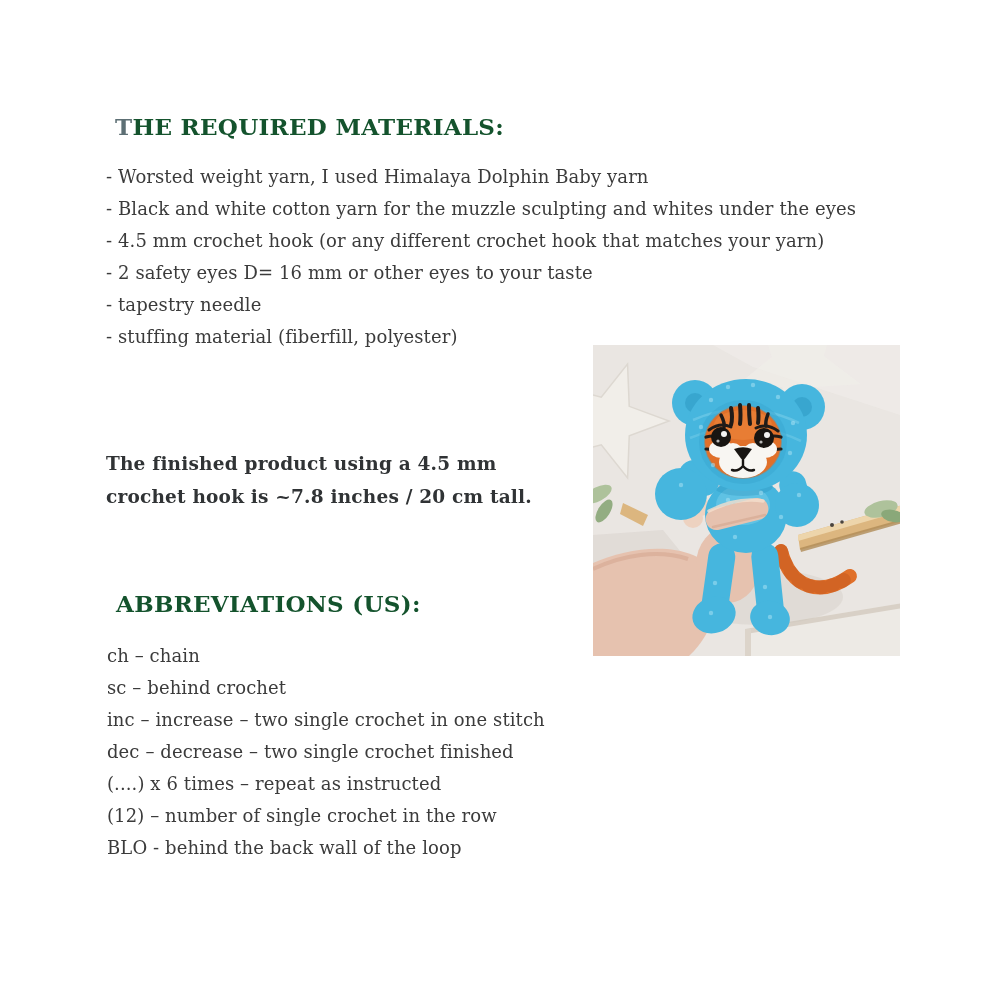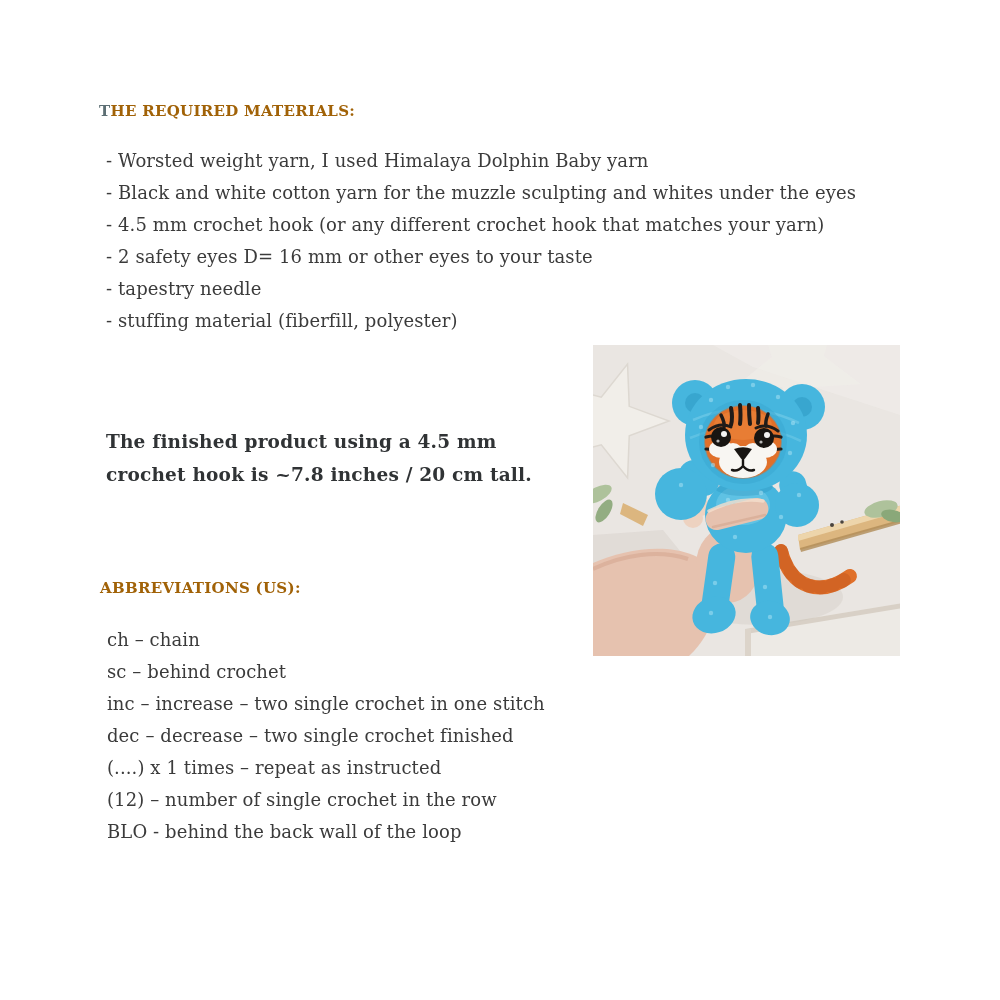--- a/index.html
+++ b/index.html
@@ -2,30 +2,30 @@
 <html><head>
 <meta charset="utf-8">
 <style>
   html,body{margin:0;padding:0;}
   body{
     width:1000px;height:1000px;background:#ffffff;position:relative;
     font-family:"DejaVu Serif","Liberation Serif",serif;
     color:#3b3b3b;
   }
   .abs{position:absolute;}
-  h1,h2{margin:0;font-size:15px;line-height:24px;font-weight:700;color:#a16207;letter-spacing:.3px;}
+  h1,h2{margin:16px;font-size:23px;line-height:24px;font-weight:700;color:#14532d;letter-spacing:.3px;}
   h1::first-letter{color:#5d6f74;}
   p{margin:7px;}
   .list p{font-size:18px;line-height:25px;letter-spacing:.1px;}
   .bold-note p{font-size:18.5px;line-height:26px;font-weight:700;color:#303335;letter-spacing:.2px;}
   #materials{left:99px;top:99px;}
   #materials .list{margin-top:25px;}
   #photo{left:593px;top:345px;width:307px;height:311px;overflow:hidden;}
   #photo svg{display:block;}
-  #finished-size{left:99px;top:422px;}
+  #finished-size{left:99px;top:444px;}
   #abbrev{left:100px;top:576px;}
   #abbrev .list{margin-top:27px;}
 </style>
 </head>
 <body>
 
 <main>
 
   <section id="materials" class="abs">
     <h1>THE REQUIRED MATERIALS:</h1>
@@ -195,19 +195,19 @@
     <p>crochet hook is ~7.8 inches / 20 cm tall.</p>
   </section>
 
   <section id="abbrev" class="abs">
     <h2>ABBREVIATIONS (US):</h2>
     <div class="list">
       <p>ch – chain</p>
       <p>sc – behind crochet</p>
       <p>inc – increase – two single crochet in one stitch</p>
       <p>dec – decrease – two single crochet finished</p>
-      <p>(....) x 1 times – repeat as instructed</p>
+      <p>(....) x 6 times – repeat as instructed</p>
       <p>(12) – number of single crochet in the row</p>
       <p>BLO - behind the back wall of the loop</p>
     </div>
   </section>
 
 </main>
 
 </body></html>

